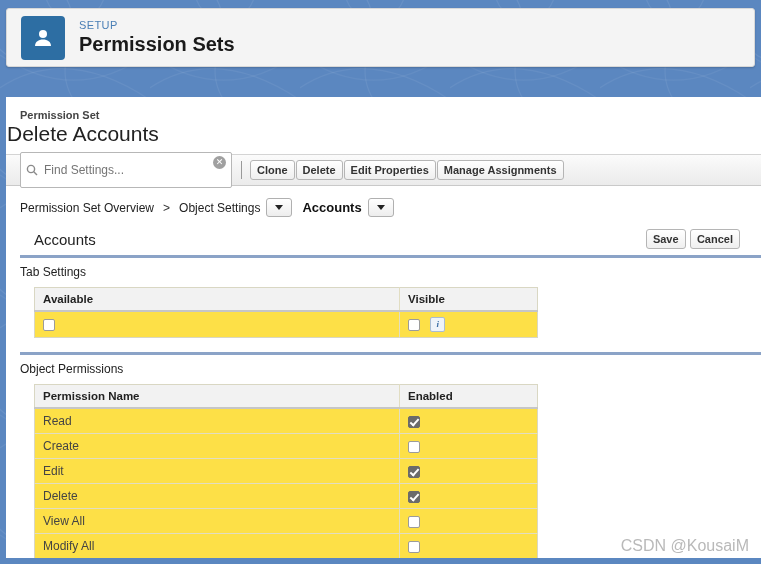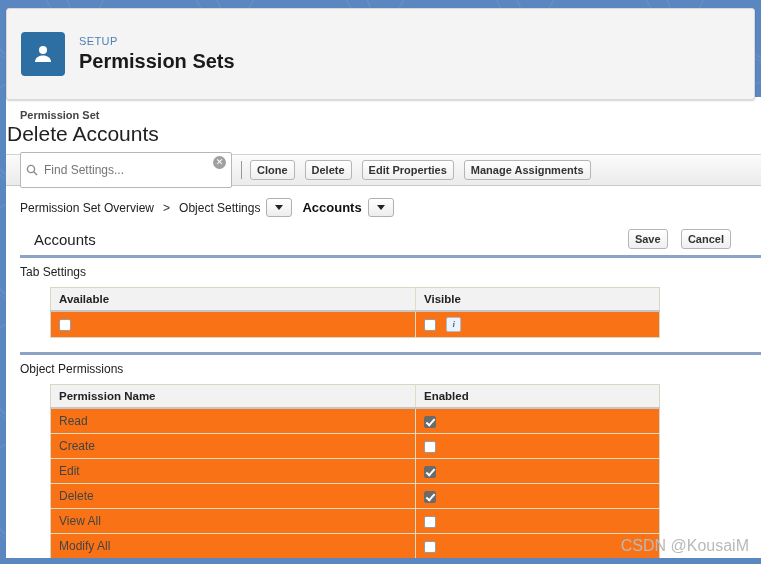--- a/index.html
+++ b/index.html
@@ -22,21 +22,21 @@
     left: 0; top: 0;
     width: 761px; height: 564px;
     opacity: .45;
     pointer-events: none;
   }
 
   
   #setup-header {
     position: absolute;
     left: 6px; top: 8px;
-    width: 749px; height: 92px;
+    width: 749px; height: 59px;
     background: #f4f4f4;
     border: 1px solid #d8d8d8;
     border-radius: 3px;
     box-shadow: 0 1px 2px rgba(0,0,0,.18);
     box-sizing: border-box;
     display: flex;
     align-items: center;
     padding-left: 14px;
     z-index: 3;
   }
@@ -137,21 +137,21 @@
   }
   .btn {
     font-family: "Liberation Sans", sans-serif;
     font-size: 11px;
     font-weight: bold;
     color: #333;
     background: linear-gradient(#ffffff, #efefef);
     border: 1px solid #b5b5b5;
     border-radius: 3px;
     padding: 2px 6px;
-    margin-right: 10px;
+    margin-right: 1px;
     cursor: pointer;
     line-height: 14px;
   }
 
   
   #breadcrumb {
     display: flex;
     align-items: center;
     padding: 12px 0 0 14px;
     font-size: 12px;
@@ -196,23 +196,23 @@
   .sub-head {
     font-size: 12px;
     font-weight: normal;
     color: #222;
     padding: 7px 0 8px 14px;
   }
 
   
   table.sf {
     border-collapse: collapse;
-    margin-left: 44px;
-    width: 610px;
-    background: #f97316;
+    margin-left: 28px;
+    width: 504px;
+    background: #fde047;
     border: 1px solid #d9d7c3;
   }
   table.sf th {
     text-align: left;
     font-size: 11.5px;
     font-weight: bold;
     color: #222;
     background: #f2f2f2;
     border-bottom: 2px solid #c6c6c6;
     padding: 5px 8px;

